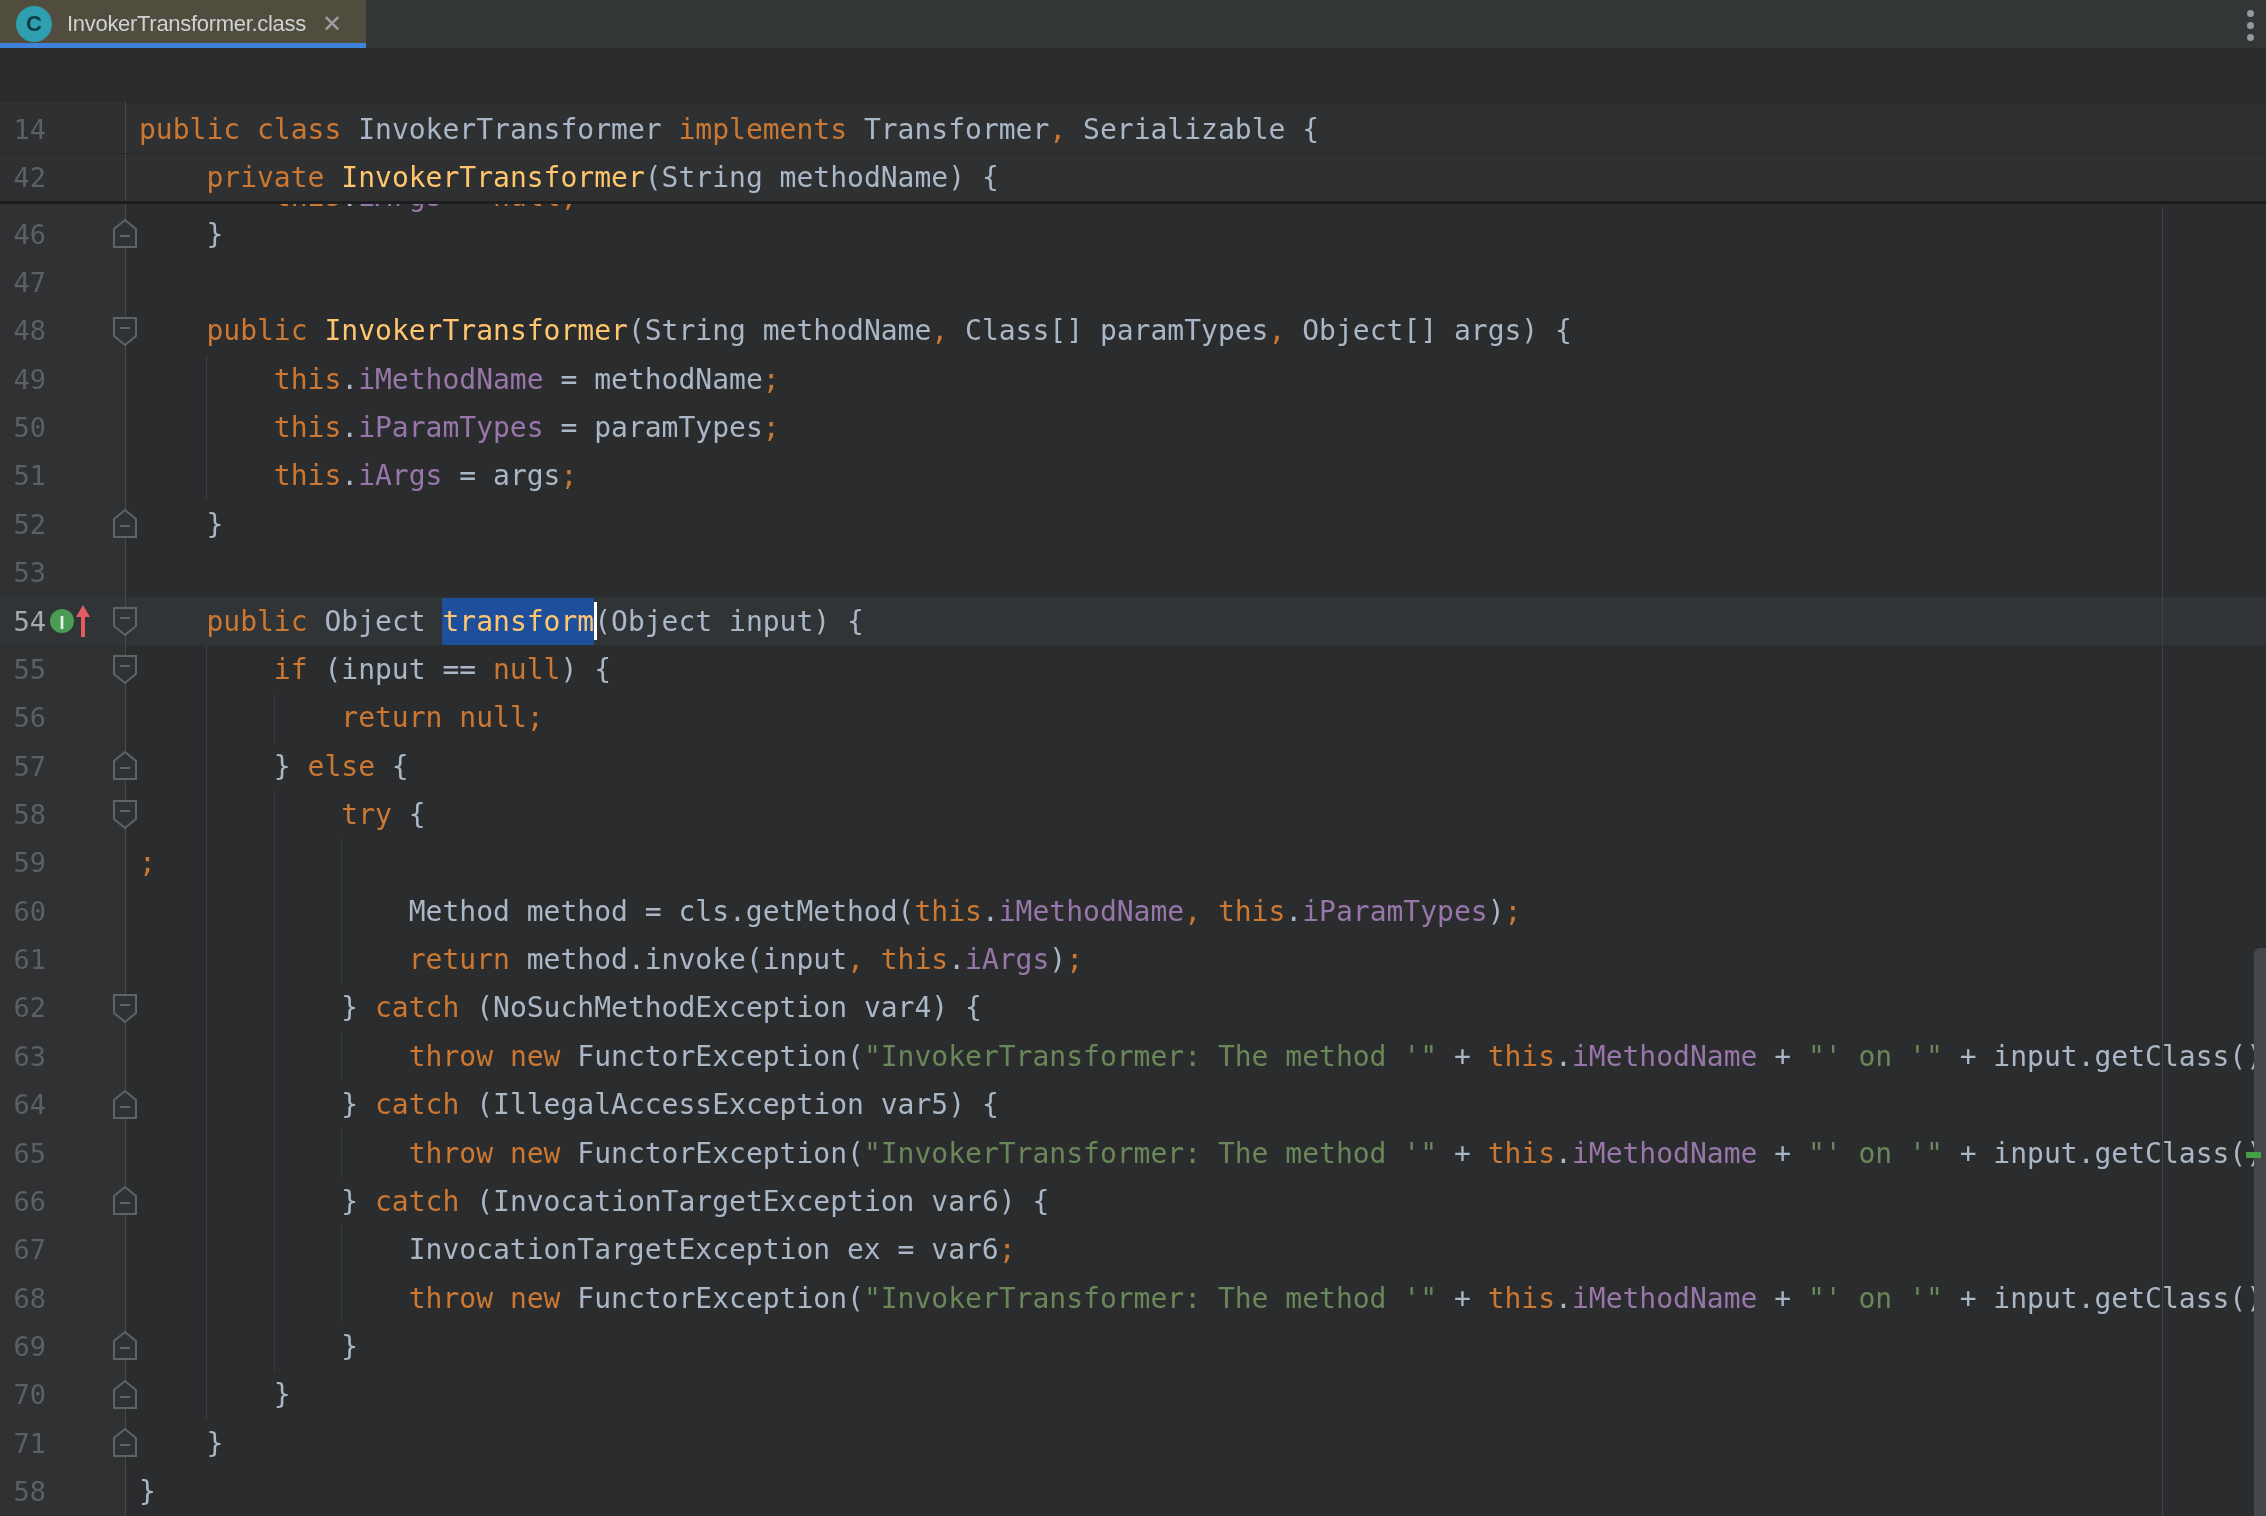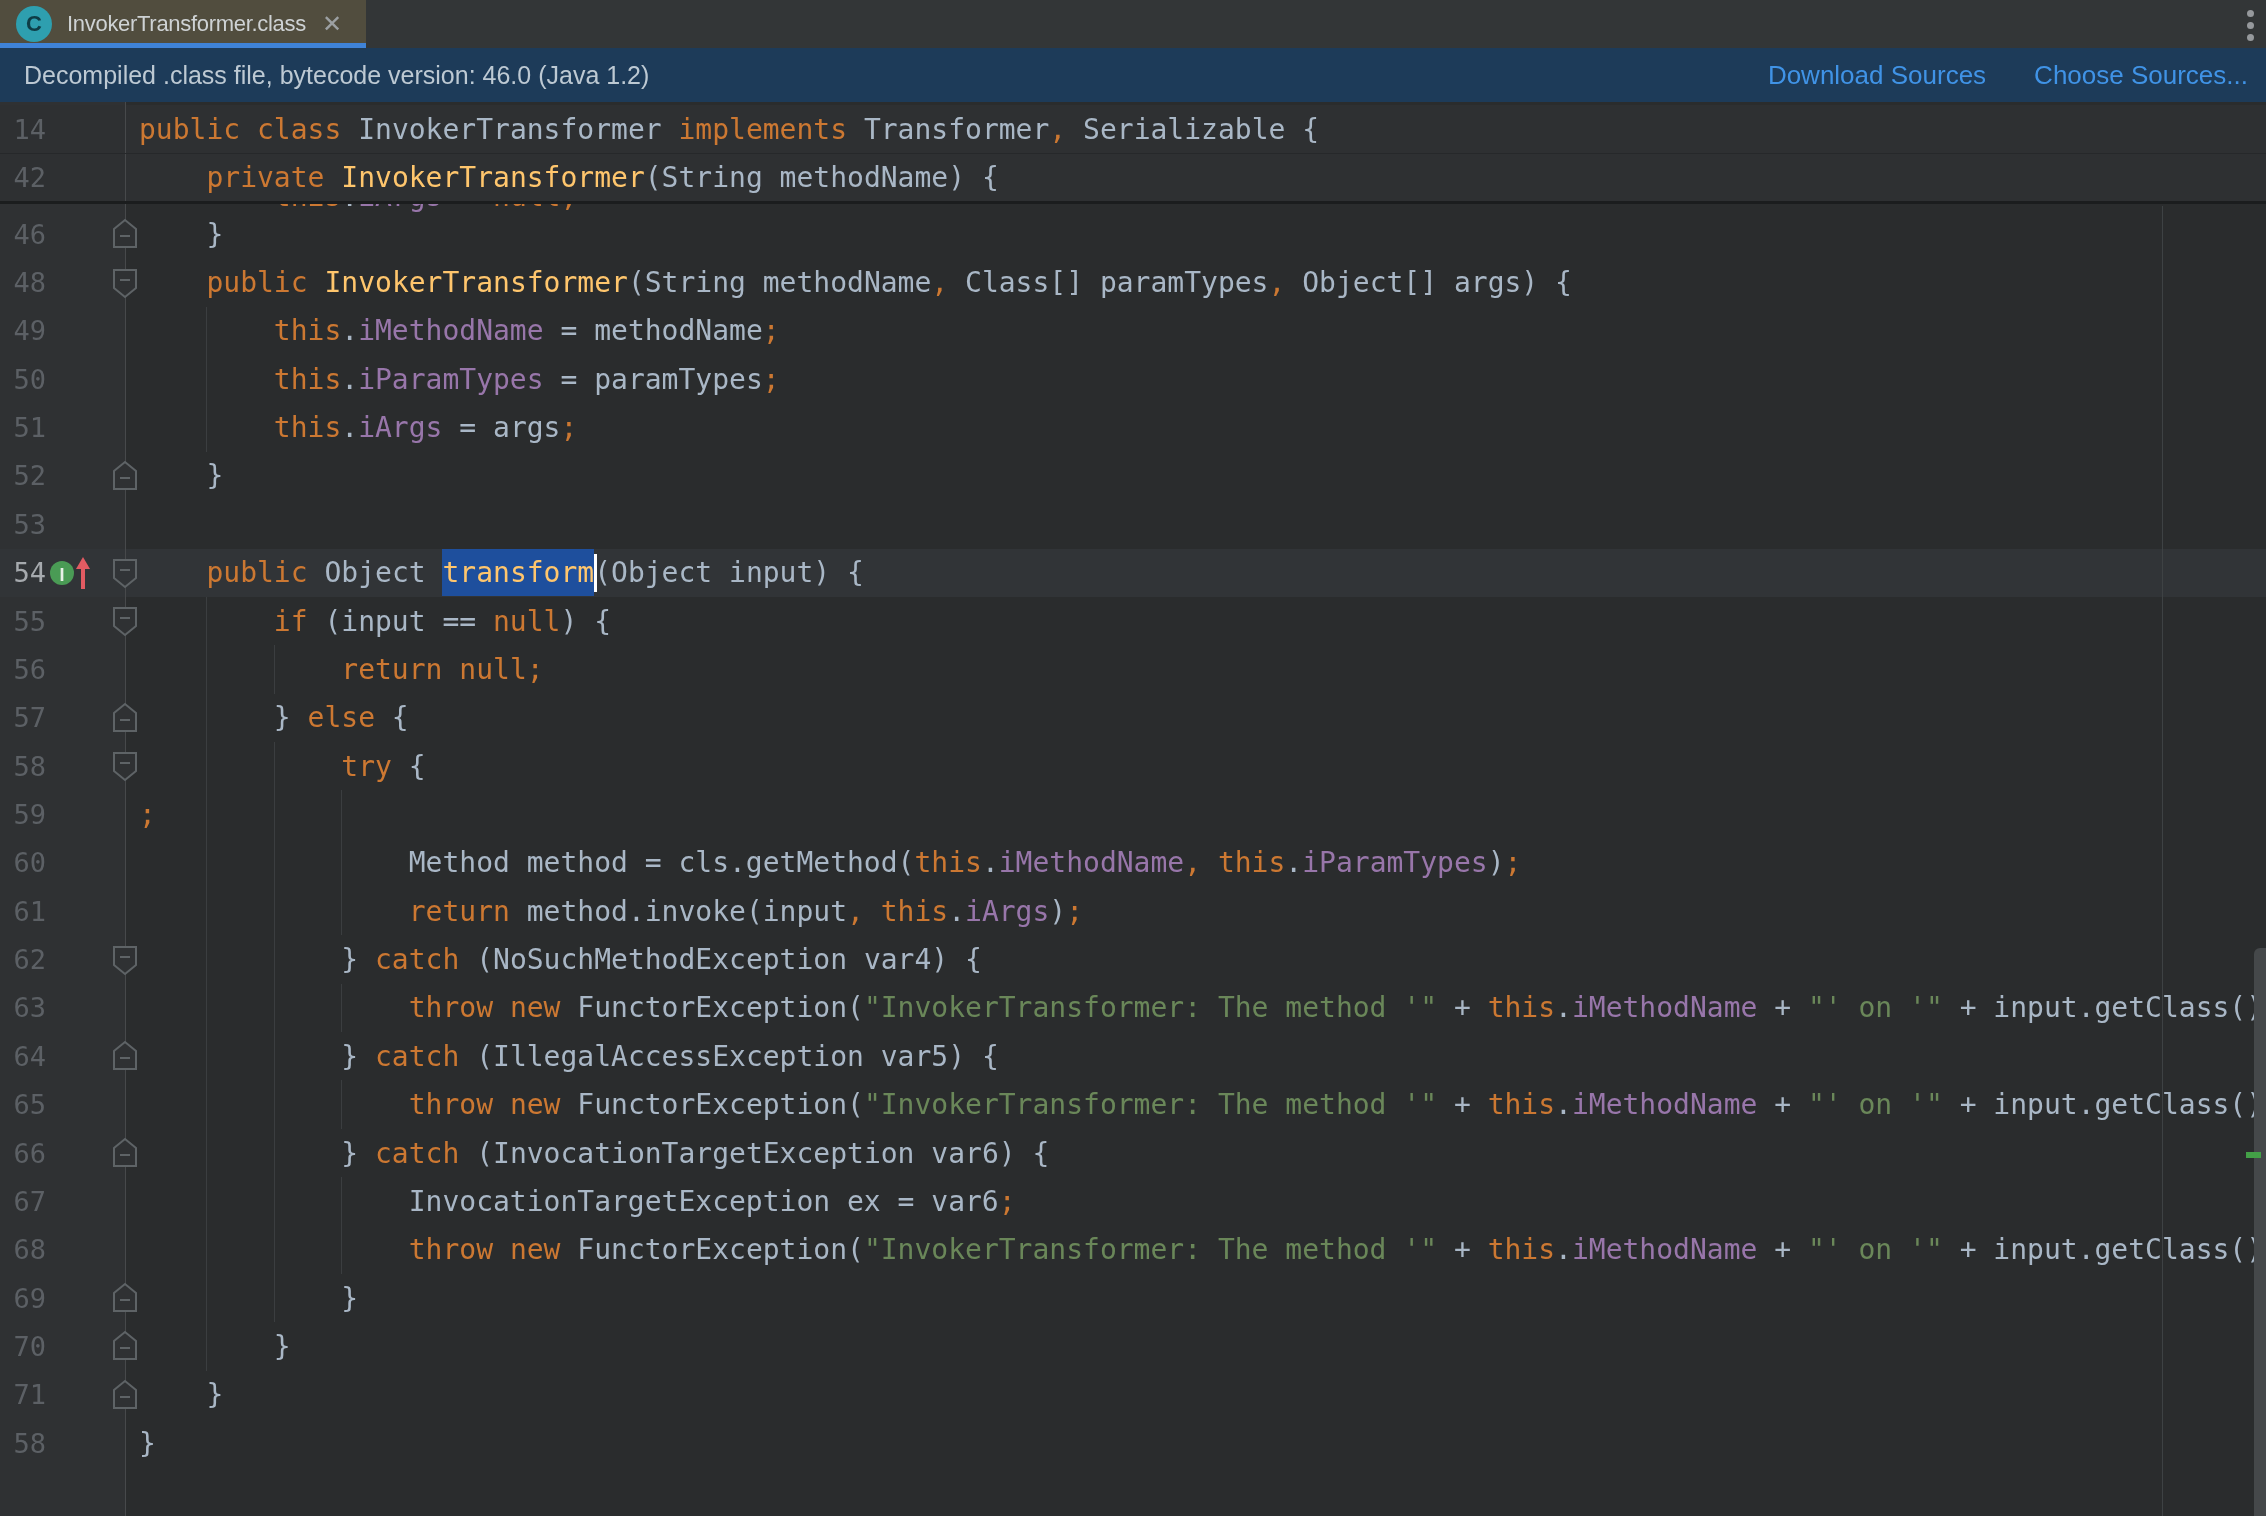--- a/index.html
+++ b/index.html
@@ -97,44 +97,41 @@
       <span id="tab-close">✕</span>
       <div id="tab-underline"></div>
     </div>
     <div id="kebab">
       <div class="dot"></div>
       <div class="dot"></div>
       <div class="dot"></div>
     </div>
   </div>
 
-  <div id="banner">
-    <span id="banner-message">Decompiled .class file, bytecode version: 46.0 (Java 1.2)</span>
-    <span id="banner-links">
-      <a>Download Sources</a>
-      <a>Choose Sources...</a>
-    </span>
-  </div>
 
   <div id="editor">
     <div id="gutter-bg"></div>
     <div id="margin-line"></div>
     <div id="sliver">
       <div id="sliver-line"><span class="tk-d">        </span><span class="tk-k">this</span><span class="tk-d">.</span><span class="tk-f">iArgs</span><span class="tk-d"> = </span><span class="tk-k">null</span><span class="tk-k">;</span></div>
     </div>
     <div id="rows">
         <div class="row" style="height: 48.37px;">
           <div class="num">46</div>
           <div class="fold">
             <svg width="30" height="34" viewBox="0 0 30 34">
               <path class="shape" d="M4,30 L4,12 L15,3 L26,12 L26,30 Z"></path>
               <line class="minus" x1="10" y1="19" x2="20" y2="19"></line>
             </svg>
           </div>
           <div class="code"><span class="tk-d">    }</span></div>
+        </div>
+        <div class="row" style="height: 48.37px;">
+          <div class="num">47</div>
+          <div class="code"></div>
         </div>
         <div class="row" style="height: 48.37px;">
           <div class="num">48</div>
           <div class="fold">
             <svg width="30" height="34" viewBox="0 0 30 34">
               <path class="shape" d="M4,4 L26,4 L26,22 L15,31 L4,22 Z"></path>
               <line class="minus" x1="10" y1="14" x2="20" y2="14"></line>
             </svg>
           </div>
           <div class="code"><span class="tk-d">    </span><span class="tk-k">public</span><span class="tk-d"> </span><span class="tk-m">InvokerTransformer</span><span class="tk-d">(String methodName</span><span class="tk-k">,</span><span class="tk-d"> Class[] paramTypes</span><span class="tk-k">,</span><span class="tk-d"> Object[] args) {</span></div>

